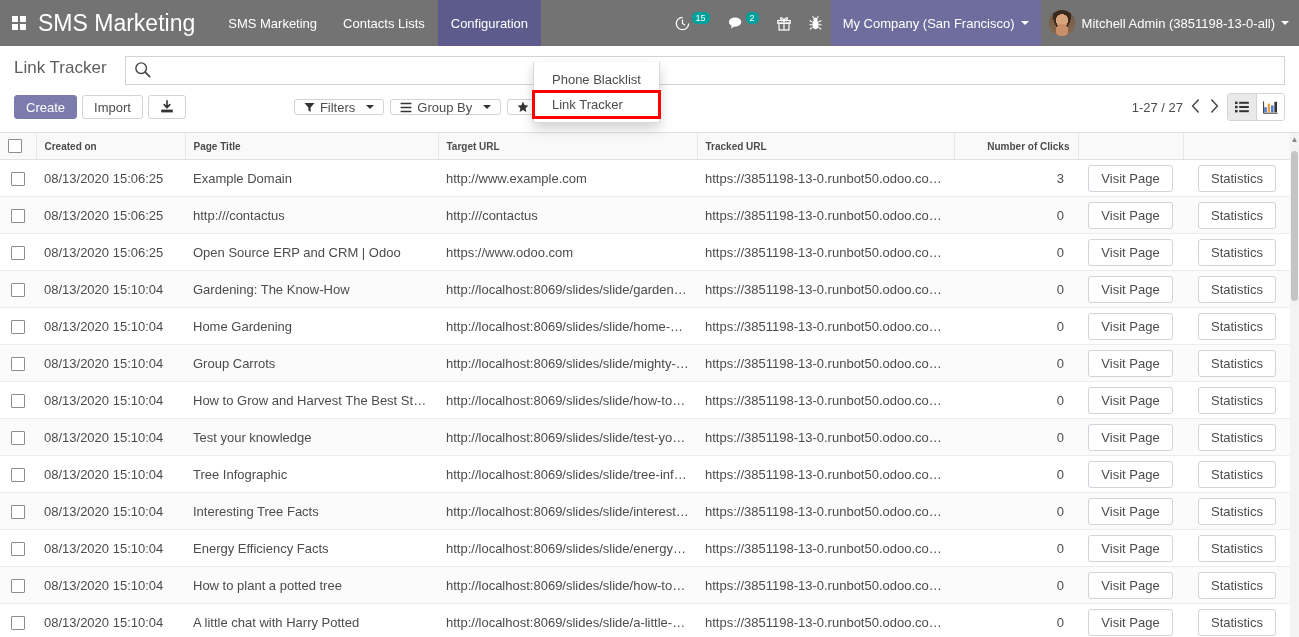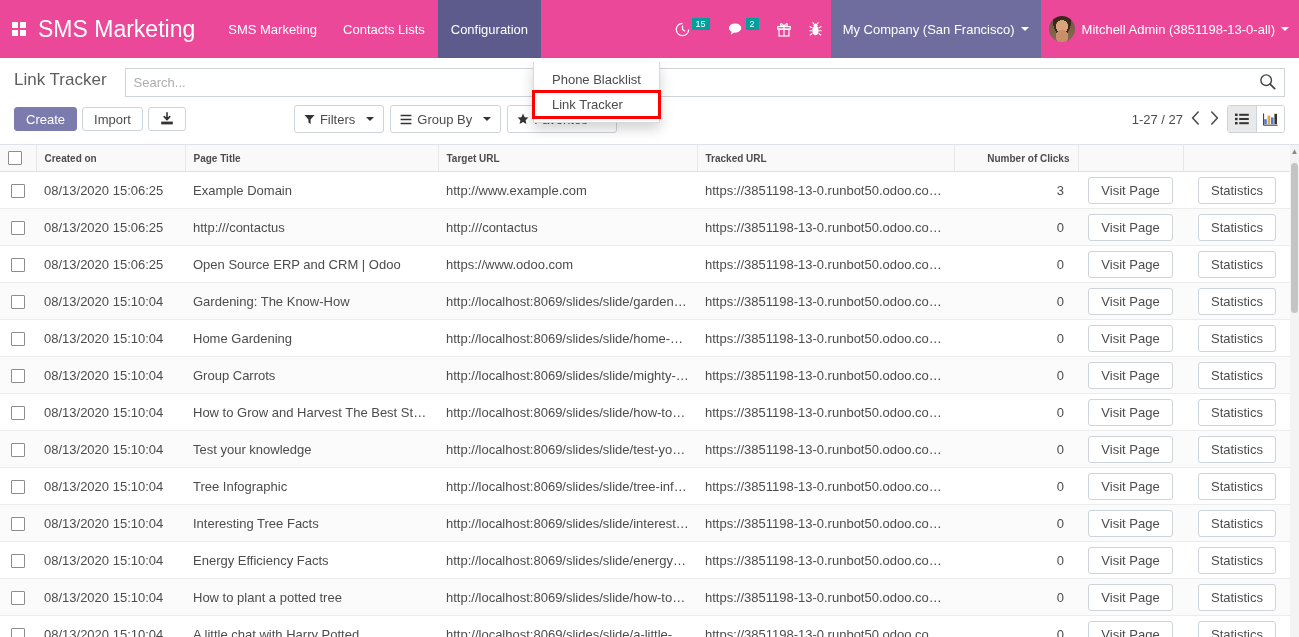--- a/index.html
+++ b/index.html
@@ -6,22 +6,22 @@
   html, body {
     width: 1299px; height: 637px;
     font-family: "Liberation Sans", sans-serif;
     background: #ffffff;
     overflow: hidden;
   }
 
   
   .navbar {
     position: relative;
-    height: 58px;
-    background: #ec4899;
+    height: 46px;
+    background: #737373;
     display: flex;
     align-items: stretch;
     color: #ffffff;
     font-size: 13px;
     z-index: 50;
   }
   .nav-apps {
     width: 38px;
     display: flex; align-items: center; justify-content: center;
     cursor: pointer;
@@ -56,21 +56,21 @@
   .systray-item {
     display: flex; align-items: center;
     padding: 0 9px;
     position: relative;
     cursor: pointer;
   }
   .systray-badge {
     background: #00a09d;
     color: #fff;
     font-size: 9px;
-    border-radius: 0;
+    border-radius: 5px;
     padding: 1px 4px 1px 4px;
     margin-left: 2px;
     line-height: 1.2;
     position: relative;
     top: -5px;
   }
   .nav-company {
     display: flex; align-items: center;
     padding: 0 12px;
     background: #6e6d9e;
@@ -187,21 +187,21 @@
     color: #ffffff;
     margin-right: 5px;
   }
   .btn-import { margin-right: 5px; }
   .filter-btns { display: flex; gap: 6px; }
   .filter-btn {
     font-size: 13px;
     border: 1px solid #ced4da;
     background: #fff;
     color: #4c4c4c;
-    height: 28px;
+    height: 16px;
     padding: 0 9px;
     border-radius: 3px;
     cursor: pointer;
     display: inline-flex; align-items: center; gap: 5px;
     white-space: nowrap;
     font-family: "Liberation Sans", sans-serif;
   }
   .cp-right { margin-left: auto; display: flex; align-items: center; gap: 8px; }
   .pager { font-size: 13px; color: #4c4c4c; white-space: nowrap; }
   .pager-nav { display: flex; align-items: center; gap: 10px; color: #4c4c4c; font-size: 15px; }
@@ -369,21 +369,20 @@
   </div>
 </div>
 
 <div class="control-panel">
   <div class="cp-row1">
     <div class="cp-left">
       <div class="page-title">Link Tracker</div>
     </div>
     <div class="cp-search-area">
       <div class="search-box">
-        <input class="search-input" type="text" placeholder="Search..." style="">
         <span class="search-icon">
           <svg width="17" height="17" viewBox="0 0 18 18">
             <circle cx="7.6" cy="7.6" r="5.6" fill="none" stroke="#444" stroke-width="1.5"></circle>
             <path d="M11.8 11.8 L16.6 16.6" stroke="#444" stroke-width="1.8" stroke-linecap="round"></path>
           </svg>
         </span>
       </div>
     </div>
   </div>
   <div class="cp-row2">

